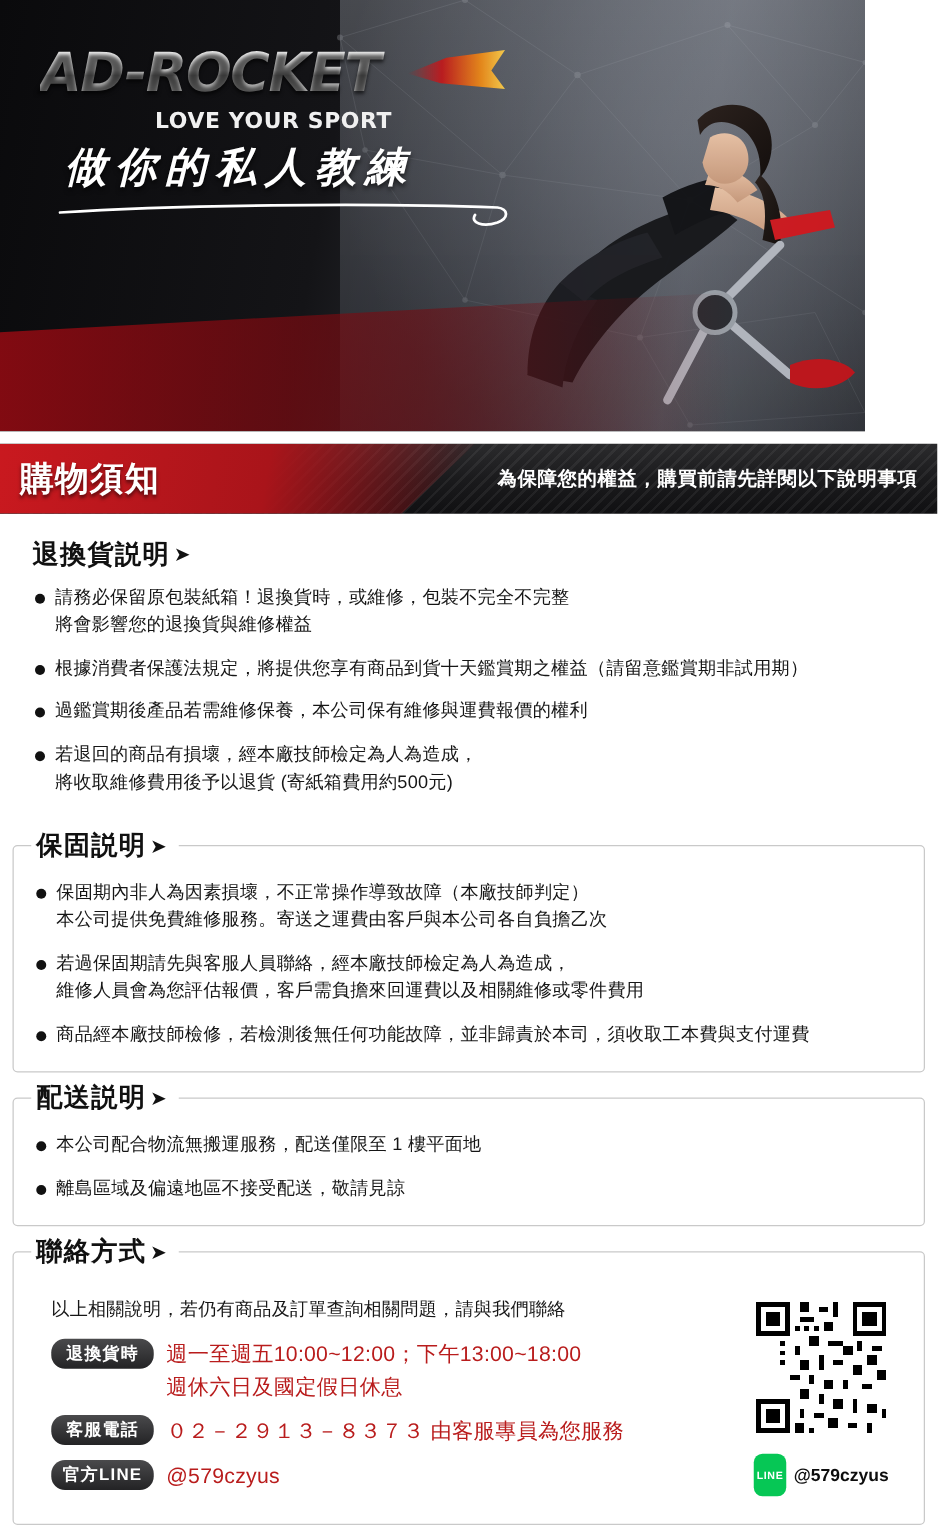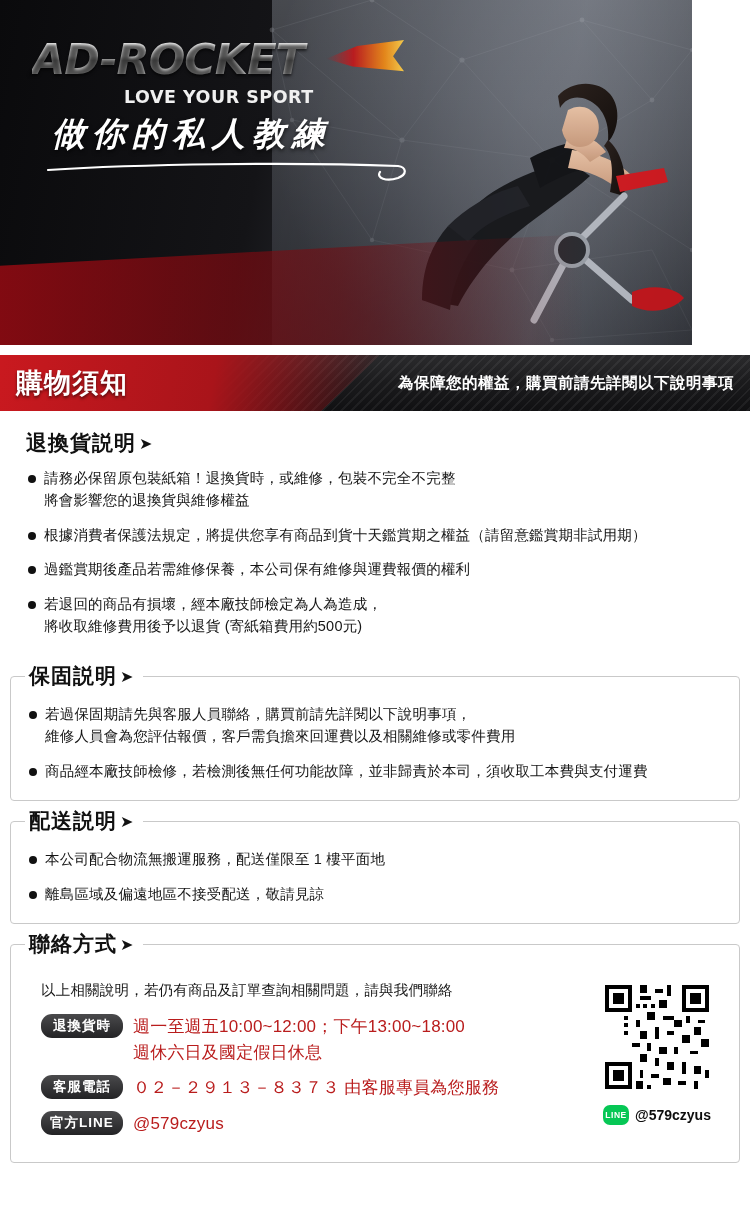--- a/index.html
+++ b/index.html
@@ -273,21 +273,21 @@
     background: #fff;
   }
   .line-row {
     margin-top: 8px;
     display: flex;
     align-items: center;
     justify-content: center;
     gap: 6px;
   }
   .line-badge {
-    width: 26px; height: 20px;
+    width: 26px; height: 34px;
     border-radius: 7px;
     background: #06c755;
     color: #fff;
     font-size: 8.5px;
     font-weight: bold;
     display: flex;
     align-items: center;
     justify-content: center;
     letter-spacing: 0.5px;
   }
@@ -423,21 +423,25 @@
     </ul>
   </div>
 
   <div class="section">
     <div class="sec-head">
       <span class="sec-title">保固説明</span>
       <span class="sec-arrow">➤</span>
     </div>
     <ul class="items">
       <li>
-        <span class="ln">若過保固期請先與客服人員聯絡，購買前請先詳閱以下說明事項，</span>
+        <span class="ln">保固期內非人為因素損壞，不正常操作導致故障（本廠技師判定）</span>
+        <span class="ln">本公司提供免費維修服務。寄送之運費由客戶與本公司各自負擔乙次</span>
+      </li>
+      <li>
+        <span class="ln">若過保固期請先與客服人員聯絡，經本廠技師檢定為人為造成，</span>
         <span class="ln">維修人員會為您評估報價，客戶需負擔來回運費以及相關維修或零件費用</span>
       </li>
       <li>
         <span class="ln">商品經本廠技師檢修，若檢測後無任何功能故障，並非歸責於本司，須收取工本費與支付運費</span>
       </li>
     </ul>
   </div>
 
   <div class="section">
     <div class="sec-head">

